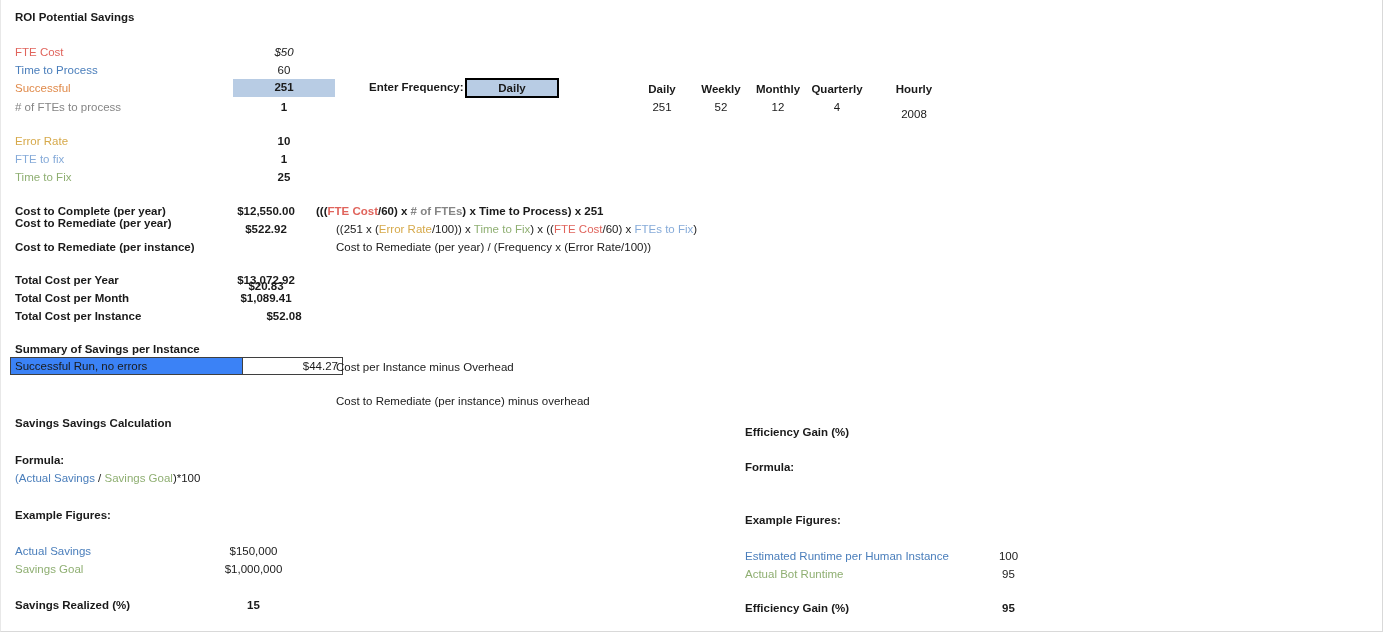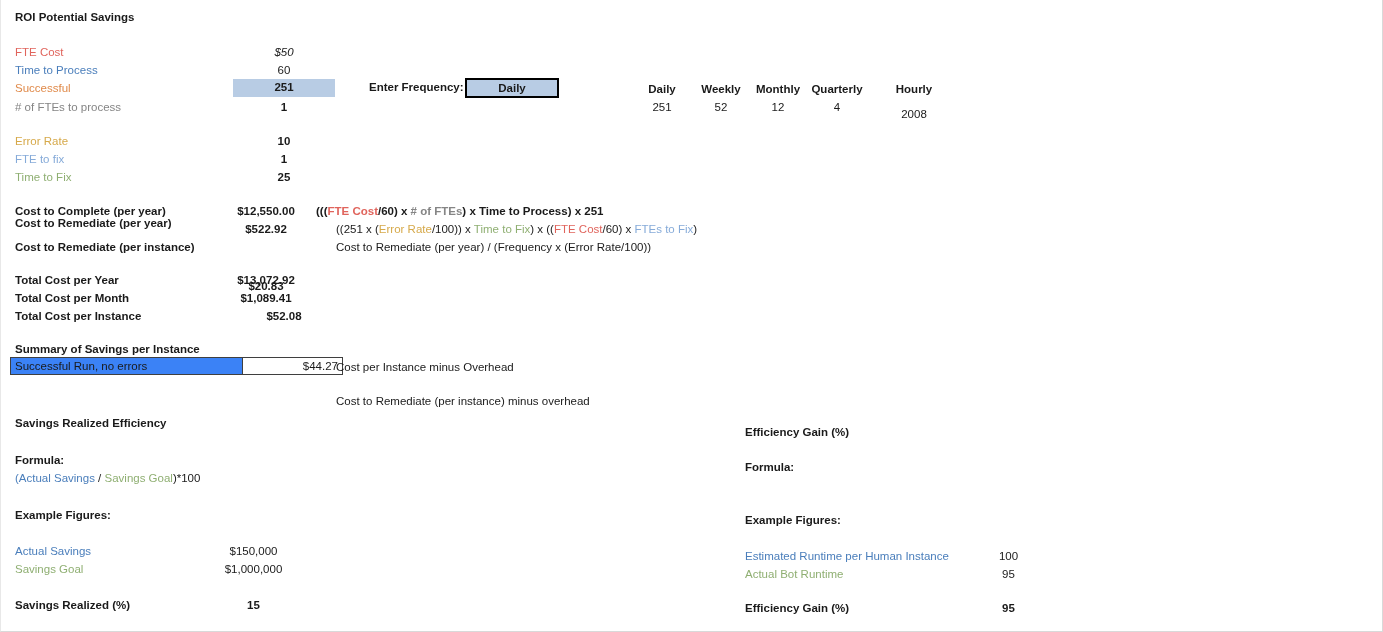--- a/index.html
+++ b/index.html
@@ -144,21 +144,21 @@
           <td class="sum-label">Successful Run, no errors</td>
           <td class="sum-value">$44.27</td>
         </tr>
       </tbody>
   </table>
   <div id="summary-notes">
       <div class="abs" style="left: 335px; top: 361px;">Cost per Instance minus Overhead</div>
       <div class="abs" style="left: 335px; top: 379px; margin-top: 16px;">Cost to Remediate (per instance) minus overhead</div>
     </div>
 
-  <div class="abs bold" style="left:14px; top:417px;">Savings Realized Efficiency</div>
+  <div class="abs bold" style="left:14px; top:417px;">Savings Savings Calculation</div>
   <div class="abs bold" style="left:14px; top:454px;">Formula:</div>
   <div class="abs" id="savings-formula" style="left:14px; top:472px;"><span class="c-blue">(</span><span class="c-blue">Actual Savings</span><span class="c-black"> / </span><span class="c-green">Savings Goal</span><span class="c-black">)*100</span></div>
   <div class="abs bold" style="left:14px; top:509px;">Example Figures:</div>
   <div id="savings-examples">
       <div class="abs" style="left: 14px; top: 545px; color: rgb(74, 126, 187);">Actual Savings</div>
       <div class="abs num" style="left: 215px; top: 545px; width: 75px;">$150,000</div>
       <div class="abs" style="left: 14px; top: 563px; color: rgb(143, 175, 114);">Savings Goal</div>
       <div class="abs num" style="left: 215px; top: 563px; width: 75px;">$1,000,000</div>
     </div>
   <div class="abs bold" style="left:14px; top:599px;">Savings Realized (%)</div>

